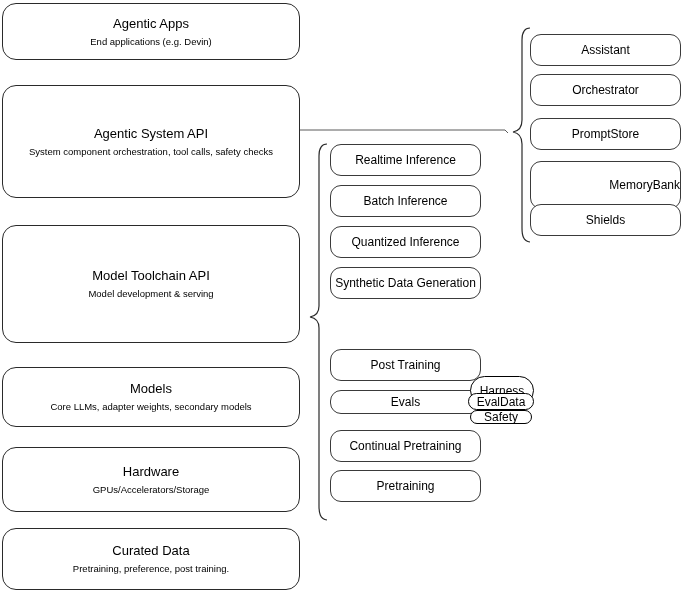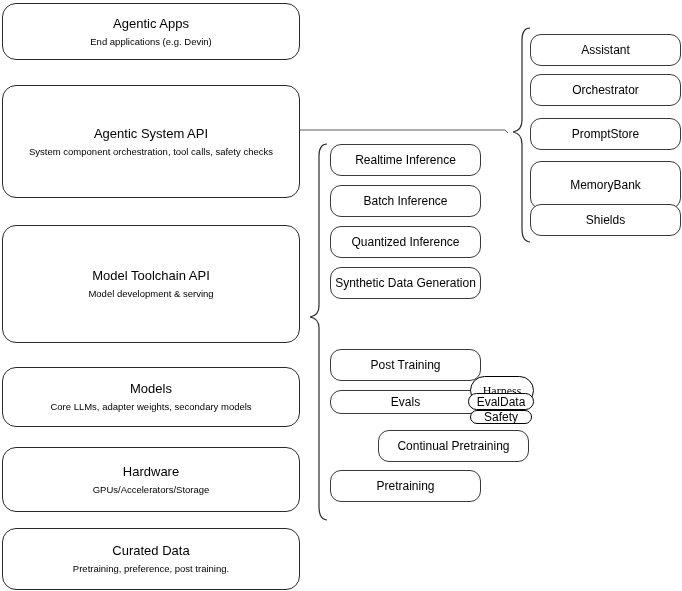--- a/index.html
+++ b/index.html
@@ -150,28 +150,28 @@
   </div>
   <div class="node capability-box" style="left:330px; top:267px; width:151px; height:32px;">
     <span>Synthetic Data Generation</span>
   </div>
   <div class="node capability-box" style="left:330px; top:349px; width:151px; height:32px;">
     <span>Post Training</span>
   </div>
   <div class="node capability-box" style="left:330px; top:390px; width:151px; height:24px;">
     <span>Evals</span>
   </div>
-  <div class="node capability-box" style="left:330px; top:430px; width:151px; height:32px;margin-left:48px;">
+  <div class="node capability-box" style="left:330px; top:430px; width:151px; height:32px;">
     <span>Continual Pretraining</span>
   </div>
   <div class="node capability-box" style="left:330px; top:470px; width:151px; height:32px;">
     <span>Pretraining</span>
   </div>
 
-  <div class="pill" style="left:470px; top:376px; width:64px; height:29px;font-family:Liberation Serif, serif;">
+  <div class="pill" style="left:470px; top:376px; width:64px; height:29px;">
     <span>Harness</span>
   </div>
   <div class="pill" style="left:468px; top:393px; width:66px; height:17px;">
     <span>EvalData</span>
   </div>
   <div class="pill" style="left:470px; top:410px; width:62px; height:14px;">
     <span>Safety</span>
   </div>
 
   <div class="brace" style="left:506px; top:24px; width:30px; height:224px;">
@@ -188,20 +188,20 @@
 
   <div class="node capability-box" style="left:530px; top:34px; width:151px; height:32px;">
     <span>Assistant</span>
   </div>
   <div class="node capability-box" style="left:530px; top:74px; width:151px; height:32px;">
     <span>Orchestrator</span>
   </div>
   <div class="node capability-box" style="left:530px; top:118px; width:151px; height:32px;">
     <span>PromptStore</span>
   </div>
-  <div class="node capability-box" style="left:530px; top:161px; width:151px; height:48px;">
+  <div class="node capability-box" style="left:530px; top:161px; width:151px; height:48px;align-items:flex-end;">
     <span>MemoryBank</span>
   </div>
   <div class="node capability-box" style="left:530px; top:204px; width:151px; height:32px;">
     <span>Shields</span>
   </div>
 
 </div>
 
 </body></html>

